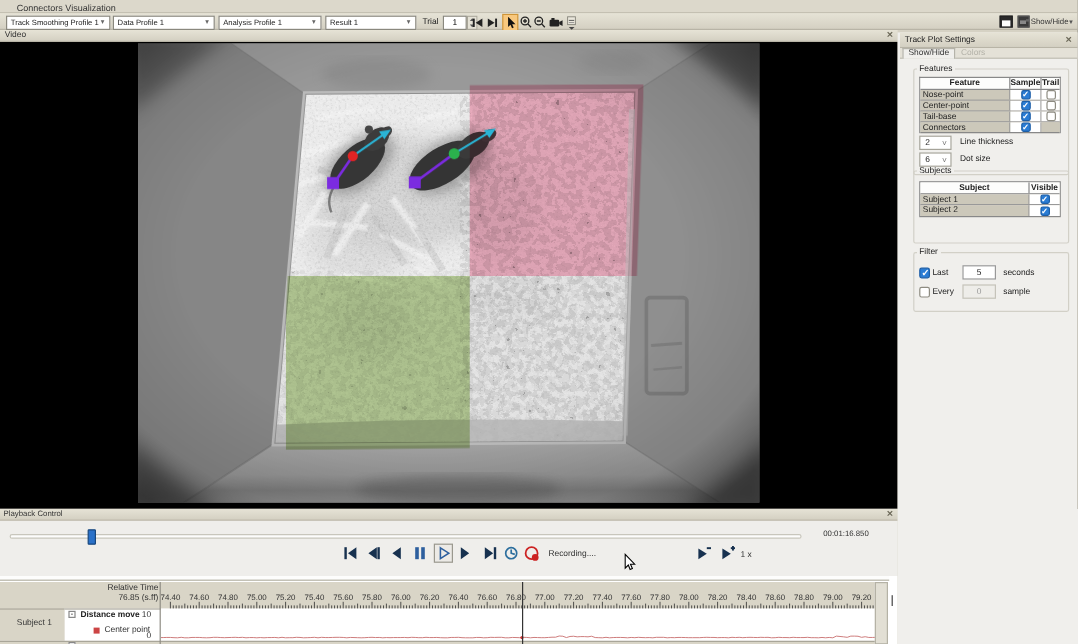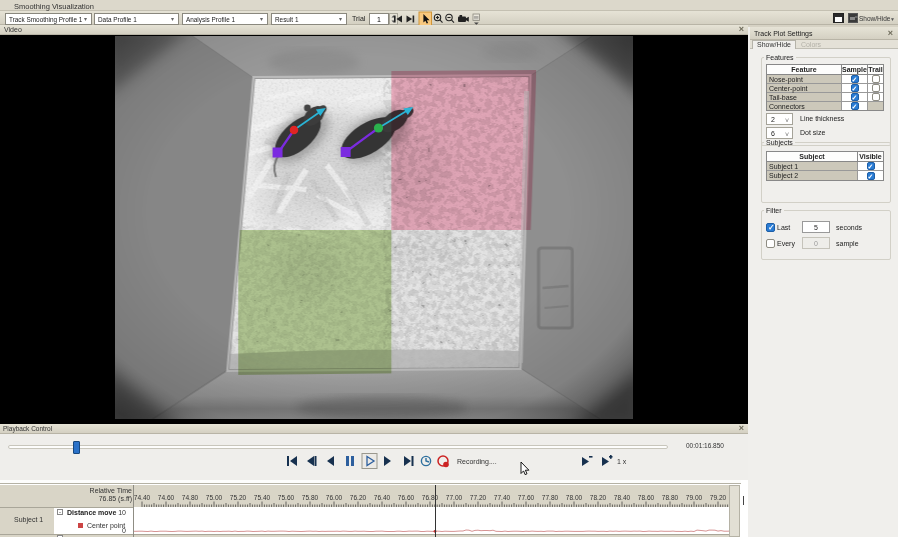--- a/index.html
+++ b/index.html
@@ -25,21 +25,21 @@
 .trow .cc { background:#fff; border-right:1px solid #999; display:flex; align-items:center; justify-content:center; }
 .cbx { width:8px; height:8px; background:#2a7cd4; border:1px solid #1d5ea6; border-radius:2px;
   color:#fff; font-size:7px; line-height:7px; text-align:center; font-weight:bold; }
 .cbe { width:8px; height:8px; background:#fff; border:1px solid #8e8c82; border-radius:2px; }
 </style>
 </head>
 <body>
 <div id="app">
 
   <div class="abs" style="left:0;top:0;width:898px;height:11px;background:#dcd8cb;border-bottom:1px solid #c4c0b2;">
-    <div class="abs" style="left:14px;top:2px;font-size:7.5px;color:#333;">Smoothing Visualization</div>
+    <div class="abs" style="left:14px;top:2px;font-size:7.5px;color:#333;">Connectors Visualization</div>
   </div>
 
   <div class="abs tbar" style="left:0;top:11px;width:898px;height:14px;"></div>
   <div class="combo" style="left:5px;width:87px;">Track Smoothing Profile 1<div class="arr">▾</div></div>
   <div class="combo" style="left:94px;width:85px;">Data Profile 1<div class="arr">▾</div></div>
   <div class="combo" style="left:182px;width:86px;">Analysis Profile 1<div class="arr">▾</div></div>
   <div class="combo" style="left:271px;width:76px;">Result 1<div class="arr">▾</div></div>
   <div class="abs" style="left:352px;top:15px;font-size:7px;color:#222;">Trial</div>
   <div class="abs" style="left:369px;top:13px;width:20px;height:12px;background:#fff;border:1px solid #8a887e;font-size:7px;text-align:center;line-height:11px;">1</div>
   <svg class="abs" style="left:389px;top:13px;" width="9" height="12" viewBox="0 0 9 12">

